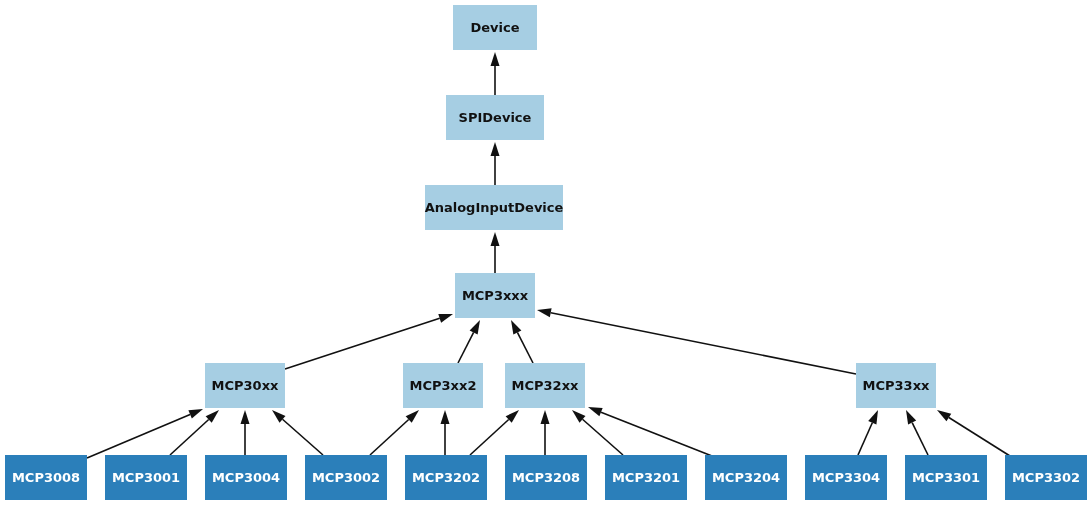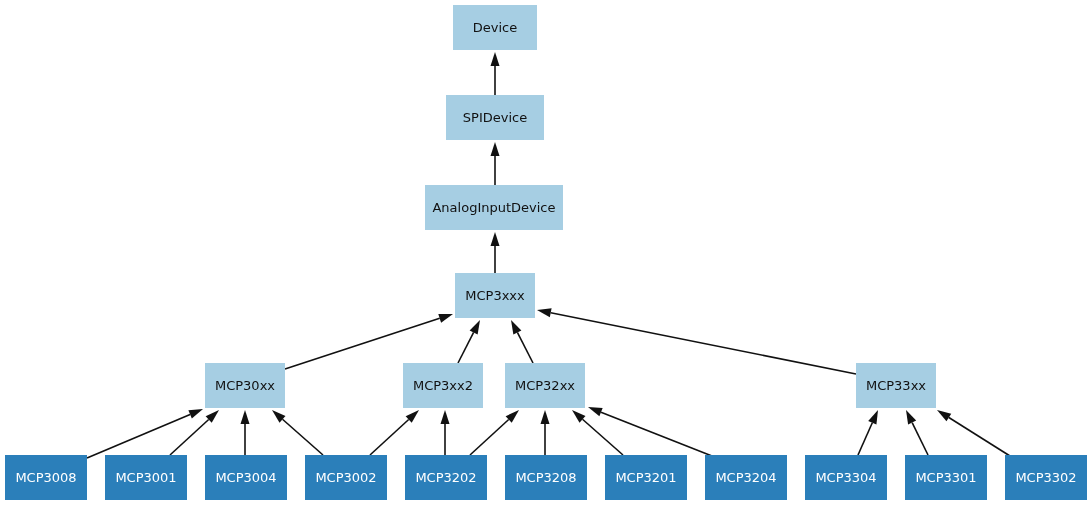--- a/index.html
+++ b/index.html
@@ -11,20 +11,21 @@
     width: 1088px;
     height: 505px;
     overflow: hidden;
     font-family: "DejaVu Sans", sans-serif;
   }
   #diagram-root {
     position: relative;
     width: 880px;
     height: 505px;
     background: #ffffff;
+    font-weight: bold;
   }
   svg#class-diagram {
     display: block;
     width: 1088px;
     height: 505px;
   }
   .node-box {
     stroke: none;
   }
   .node-label {

